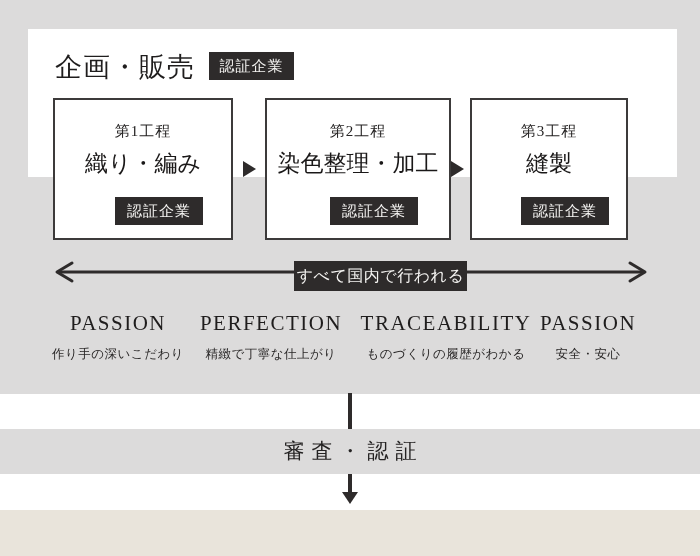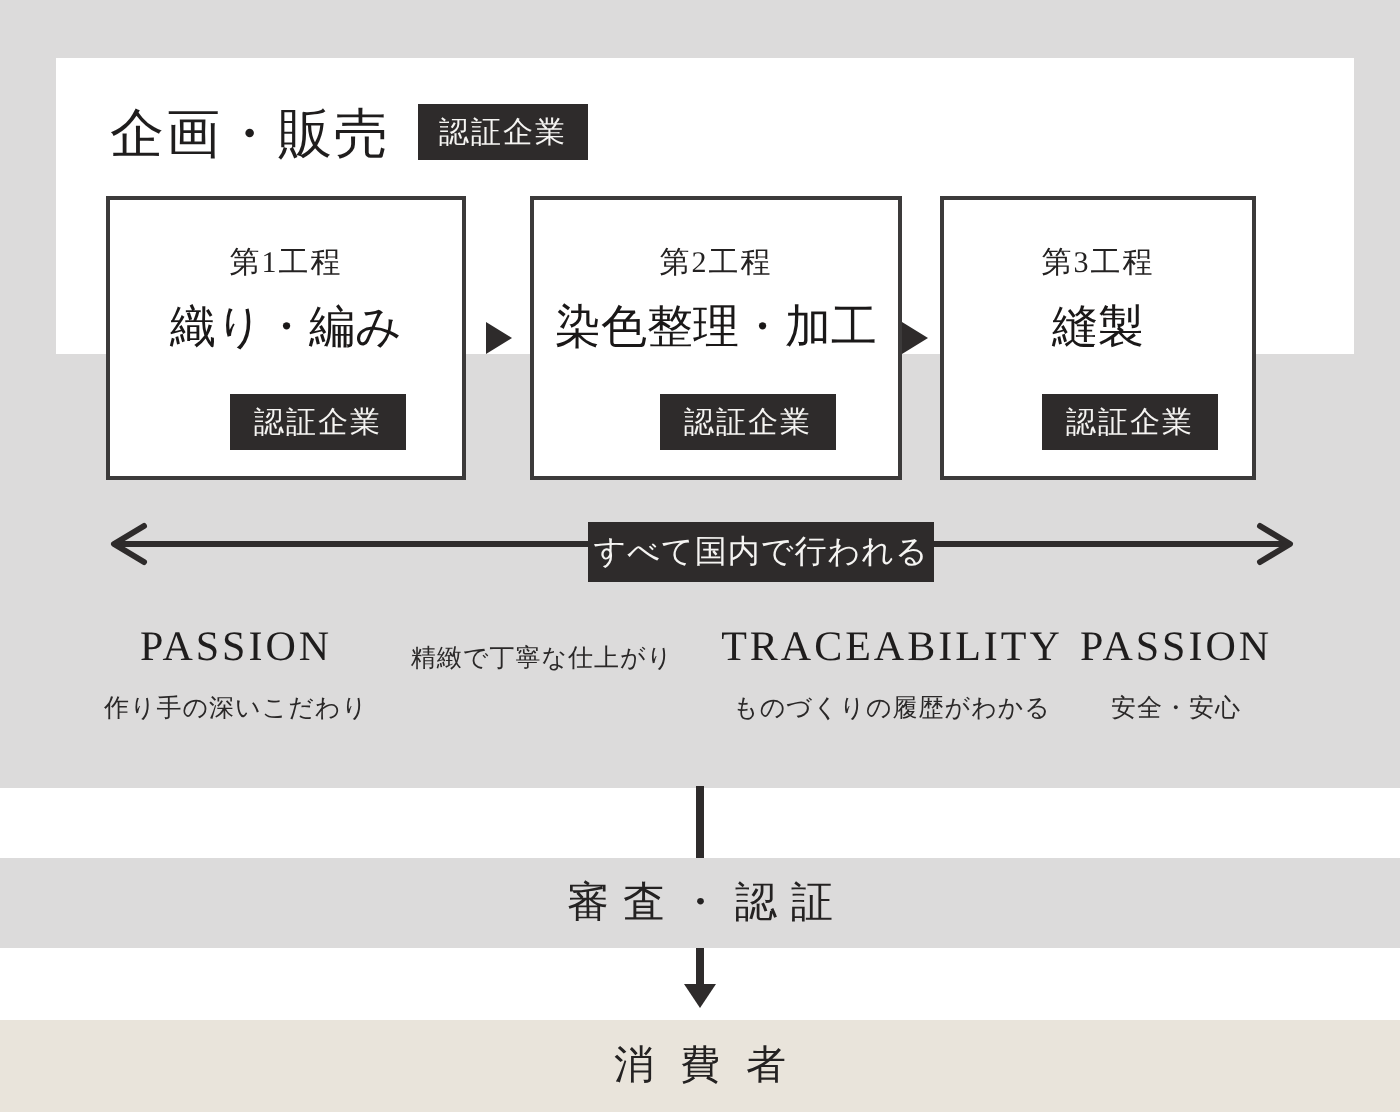--- a/index.html
+++ b/index.html
@@ -133,32 +133,32 @@
     <polyline points="72,5 57,14 72,23" fill="none" stroke="#2e2b2b" stroke-width="3" stroke-linecap="round" stroke-linejoin="round"></polyline>
     <polyline points="630,5 645,14 630,23" fill="none" stroke="#2e2b2b" stroke-width="3" stroke-linecap="round" stroke-linejoin="round"></polyline>
   </svg>
   <div class="badge domestic-banner">すべて国内で行われる</div>
 
   <div class="value-col v1">
     <div class="value-title">PASSION</div>
     <div class="value-desc">作り手の深いこだわり</div>
   </div>
   <div class="value-col v2">
+    <div class="value-title">PERFECTION</div>
     <div class="value-desc">精緻で丁寧な仕上がり</div>
   </div>
   <div class="value-col v3">
     <div class="value-title">TRACEABILITY</div>
     <div class="value-desc">ものづくりの履歴がわかる</div>
   </div>
   <div class="value-col v4">
     <div class="value-title">PASSION</div>
     <div class="value-desc">安全・安心</div>
   </div>
 
   <div class="vline-1"></div>
   <div class="certification-label">審査・認証</div>
   <svg class="down-arrow-svg" width="40" height="36">
     <line x1="20" y1="0" x2="20" y2="20" stroke="#2e2b2b" stroke-width="4"></line>
     <polygon points="12,18 28,18 20,30" fill="#2e2b2b"></polygon>
   </svg>
-  <div class="consumer-label">消費者</div>
 
 </div>
 
 </body></html>

